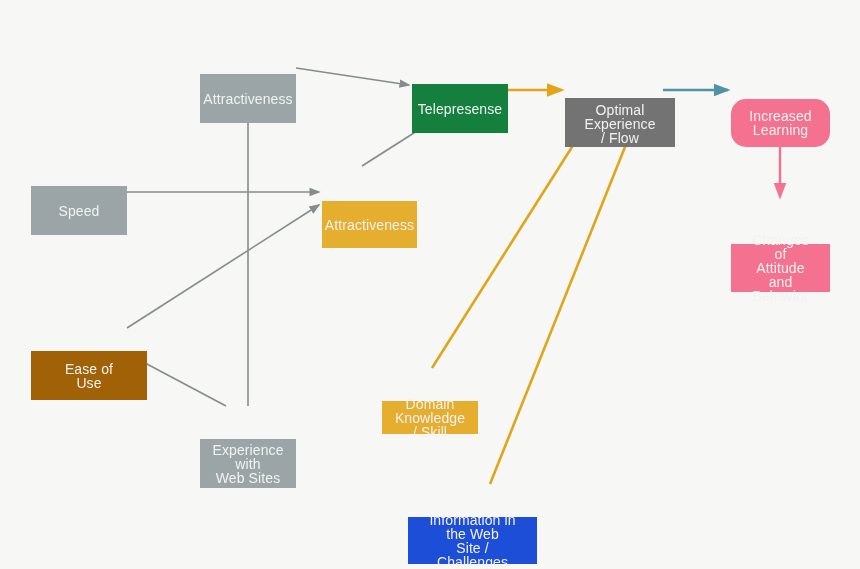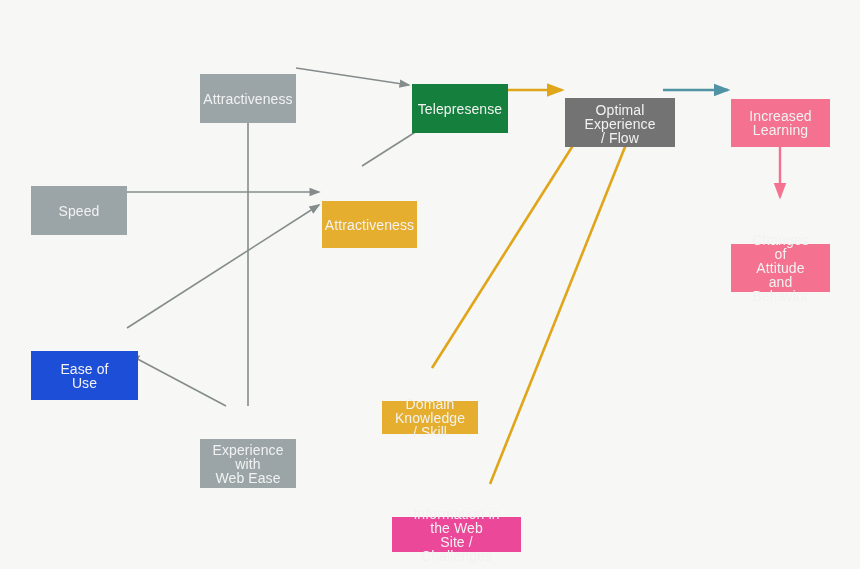--- a/index.html
+++ b/index.html
@@ -101,45 +101,45 @@
       <div class="node" style="left: 200px; top: 41px; width: 96px; height: 49px; background: rgb(155, 165, 168); color: rgb(242, 242, 242);">
         <span class="node-label">Attractiveness</span>
       </div>
       <div class="node" style="left: 412px; top: 51px; width: 96px; height: 49px; background: #15803d; color: rgb(242, 242, 242);">
         <span class="node-label">Telepresense</span>
       </div>
       <div class="node" style="left: 565px; top: 65px; width: 110px; height: 49px; background: #737373; color: rgb(242, 242, 242); align-items: flex-end;">
         <span class="node-label">Optimal
 Experience / Flow</span>
       </div>
-      <div class="node" style="left: 731px; top: 66px; width: 99px; height: 48px; background: rgb(244, 114, 143); color: rgb(242, 242, 242);">
+      <div class="node" style="left: 731px; top: 66px; width: 99px; height: 48px; background: rgb(244, 114, 143); color: rgb(242, 242, 242); border-radius: 15px;">
         <span class="node-label">Increased
 Learning</span>
       </div>
       <div class="node" style="left: 31px; top: 153px; width: 96px; height: 49px; background: rgb(155, 165, 168); color: rgb(242, 242, 242);">
         <span class="node-label">Speed</span>
       </div>
       <div class="node" style="left: 322px; top: 168px; width: 95px; height: 47px; background: rgb(229, 174, 46); color: rgb(242, 242, 242);">
         <span class="node-label">Attractiveness</span>
       </div>
       <div class="node" style="left: 731px; top: 211px; width: 99px; height: 48px; background: rgb(244, 114, 143); color: rgb(242, 242, 242);">
         <span class="node-label">Changes of
 Attitude and
 Behavior</span>
       </div>
-      <div class="node" style="left: 31px; top: 318px; width: 107px; height: 49px; background: #1d4ed8; color: rgb(242, 242, 242);">
+      <div class="node" style="left: 31px; top: 318px; width: 116px; height: 49px; background: #a16207; color: rgb(242, 242, 242);">
         <span class="node-label">Ease of Use</span>
       </div>
       <div class="node" style="left: 382px; top: 368px; width: 96px; height: 33px; background: rgb(229, 174, 46); color: rgb(242, 242, 242);">
         <span class="node-label">Domain
 Knowledge / Skill</span>
       </div>
       <div class="node" style="left: 200px; top: 406px; width: 96px; height: 49px; background: rgb(155, 165, 168); color: rgb(242, 242, 242);">
         <span class="node-label">Experience with
-Web Ease</span>
+Web Sites</span>
       </div>
-      <div class="node" style="left: 392px; top: 484px; width: 129px; height: 35px; background: #ec4899; color: rgb(242, 242, 242);">
+      <div class="node" style="left: 408px; top: 484px; width: 129px; height: 47px; background: #1d4ed8; color: rgb(242, 242, 242);">
         <span class="node-label">Information in the Web
 Site / Challenges</span>
       </div>
     </div>
 
 </div>
 
 </body></html>

